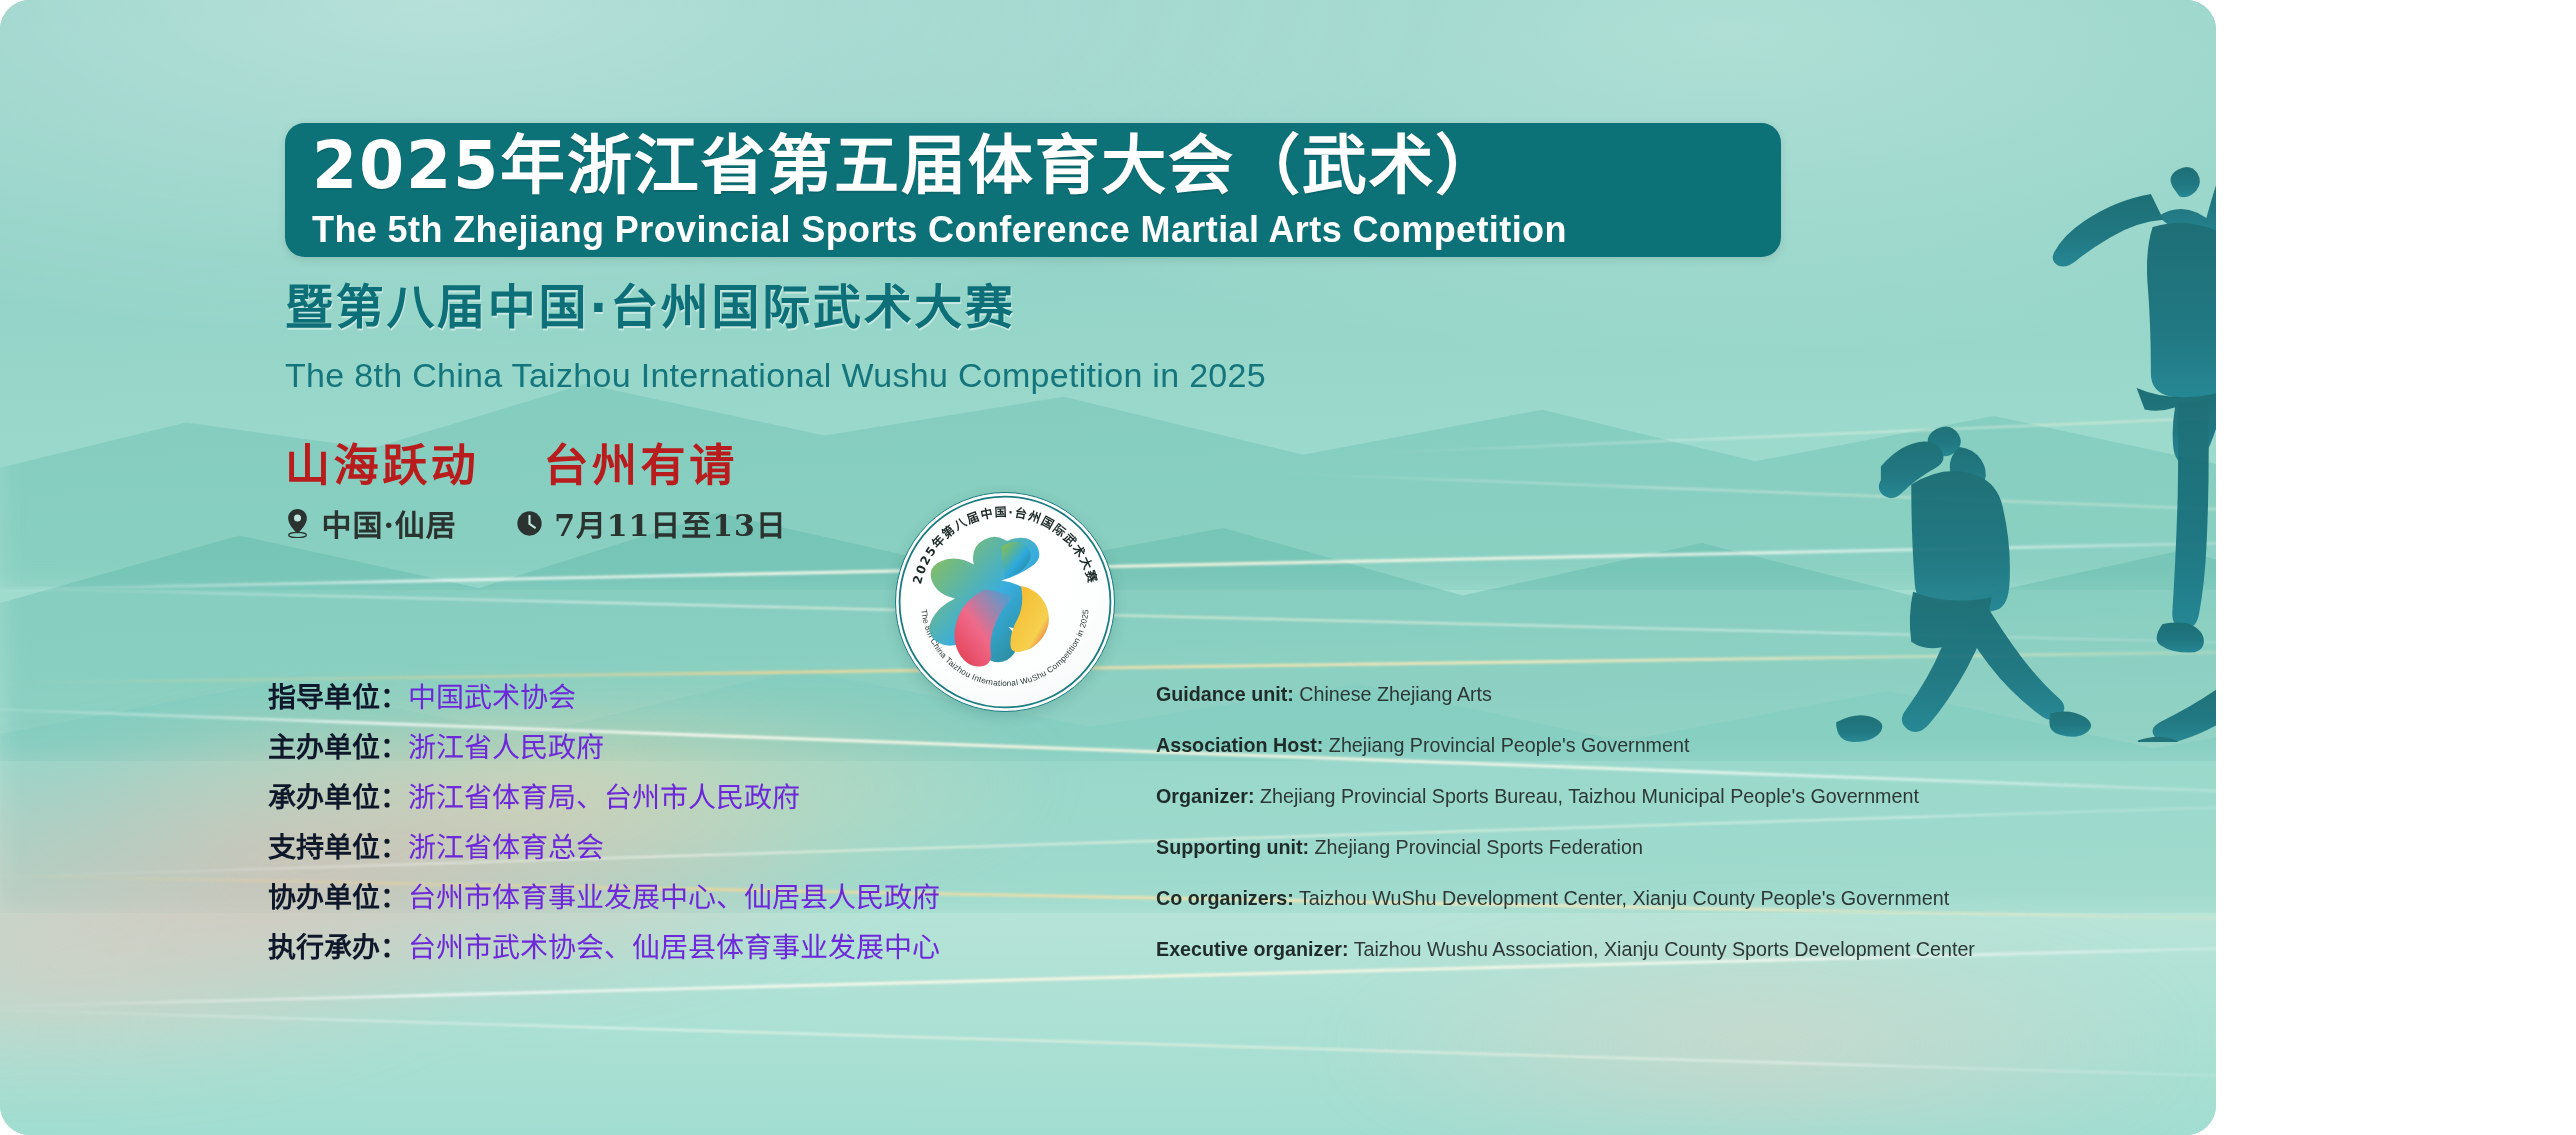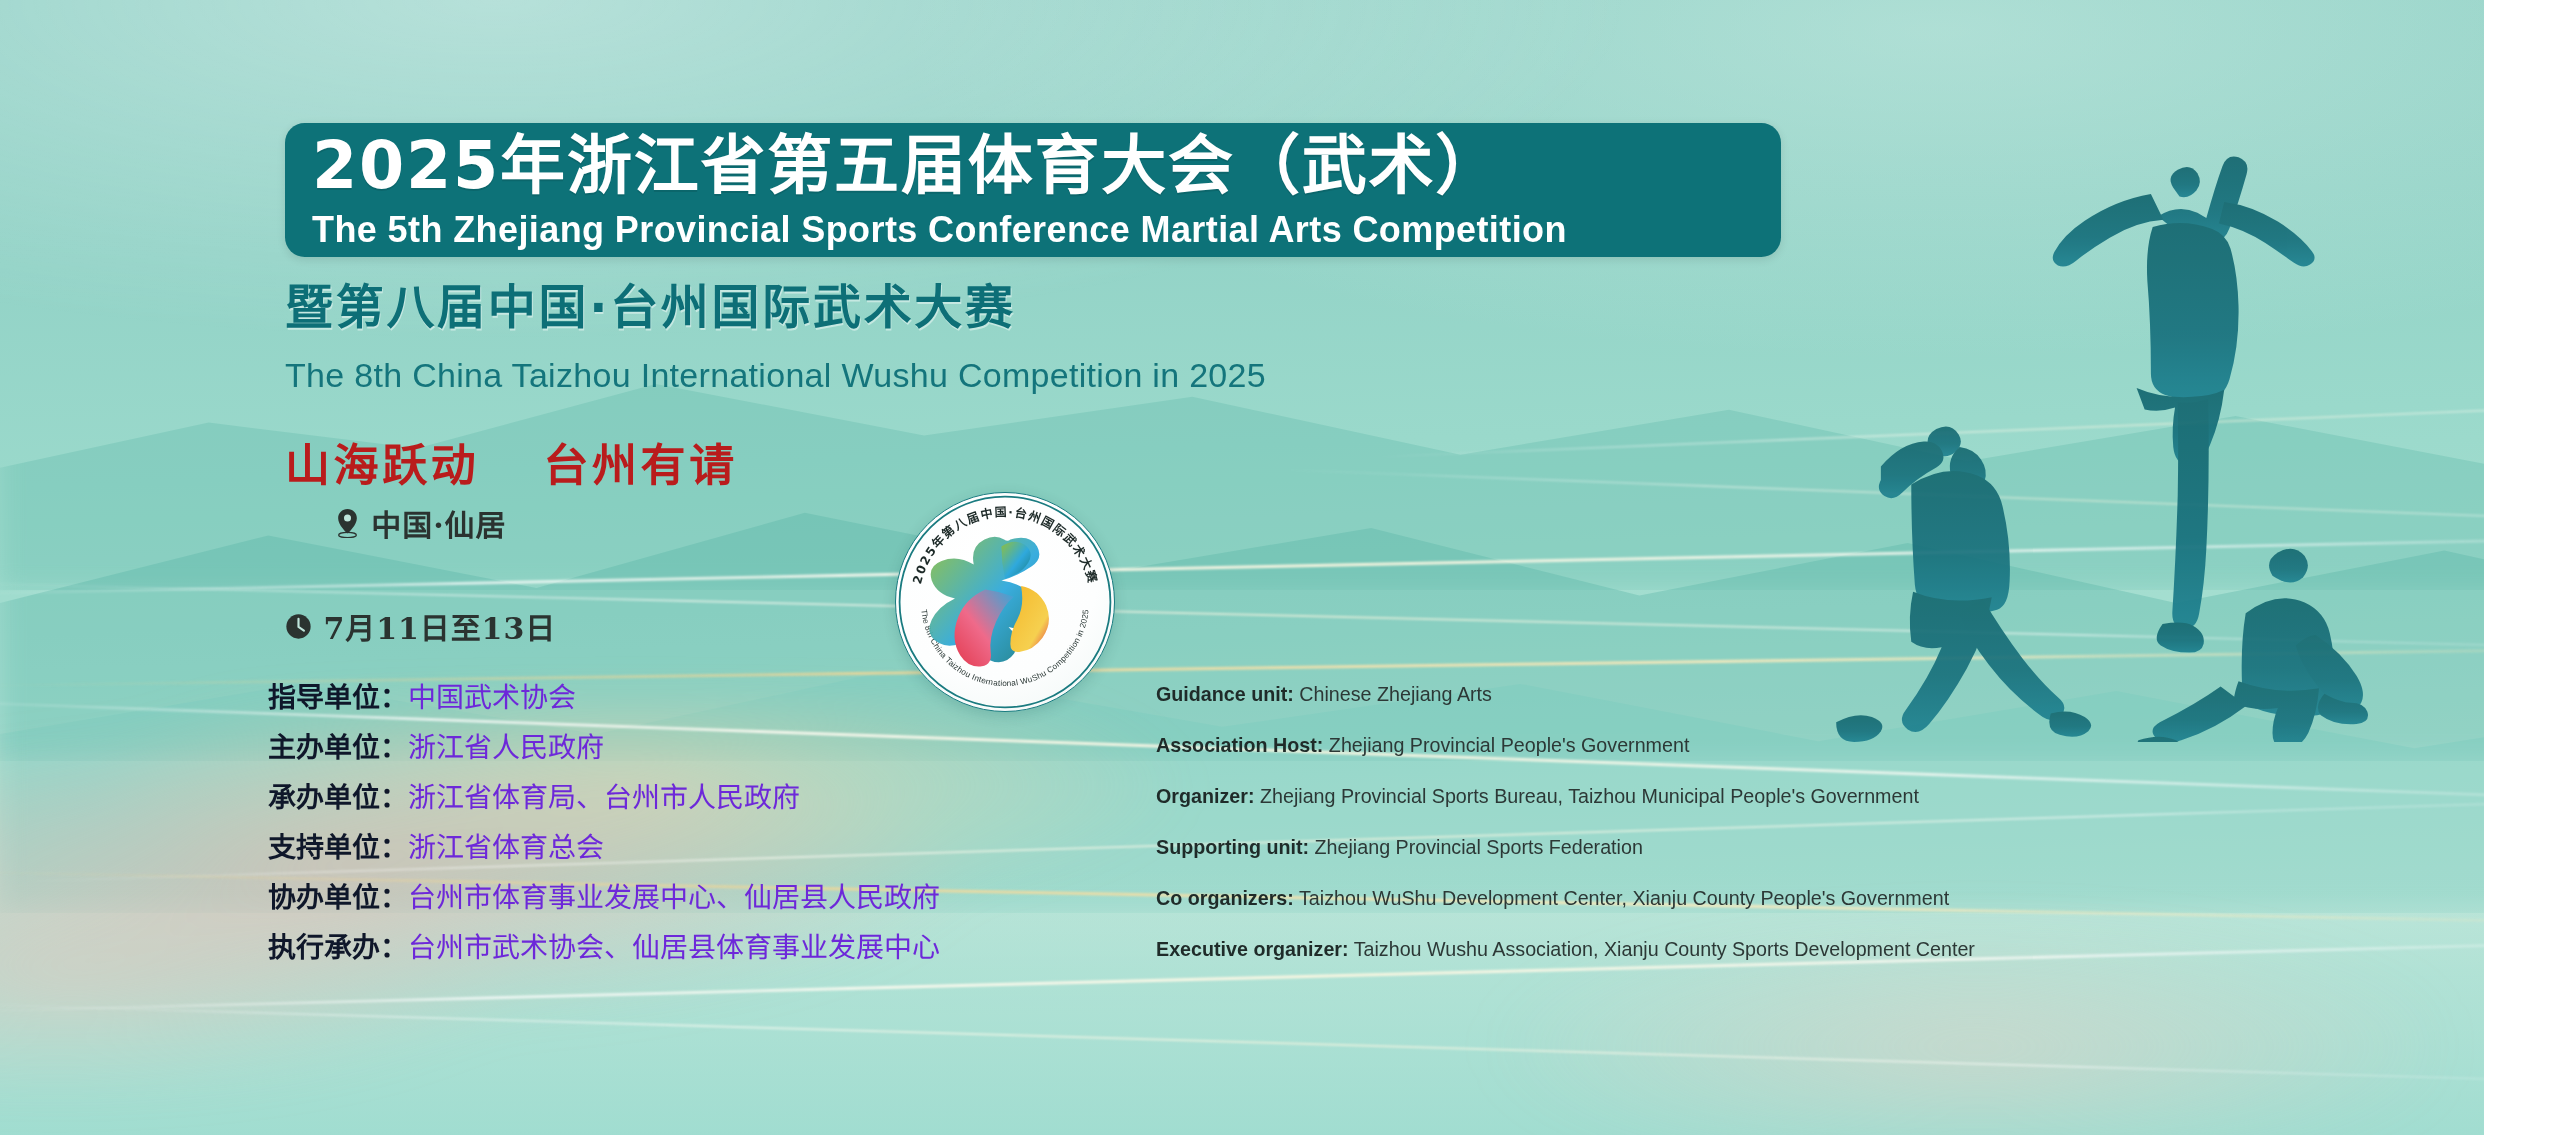--- a/index.html
+++ b/index.html
@@ -4,22 +4,23 @@
 <title>2025 Zhejiang Wushu Poster</title>
 <style>
   html,body{margin:0;padding:0;}
   body{
     width:2576px;height:1135px;overflow:hidden;
     font-family:"Liberation Sans","DejaVu Sans",sans-serif;
   }
 
   
   .poster{
-    position:relative;width:2484px;height:1135px;overflow:hidden;
+    position:relative;width:2216px;height:1135px;overflow:hidden;
     background:#8ed0c4;
+    border-radius:30px;
   }
 
   
   .bg-base{
     position:absolute;inset:0;
     background:
       linear-gradient(178deg,#8fd0c5 0%,#93d3c7 22%,#9ad9cb 40%,#a4ded0 55%,#b4e3d6 70%,#c6e8dc 86%,#cfe9df 100%);
   }
   .bg-haze-top{
     position:absolute;left:0;top:0;width:100%;height:46%;
@@ -100,25 +101,24 @@
     position:absolute;left:285px;top:429px;
     display:flex;align-items:center;gap:64px;
     font-family:"DejaVu Serif","Liberation Serif",serif;
     font-size:45px;font-weight:700;color:#b91c1c;letter-spacing:3.6px;
     white-space:nowrap;
   }
 
   
   .meta{
     position:absolute;left:285px;top:501px;
-    display:flex;align-items:center;gap:59px;
+    display:flex;align-items:flex-start;gap:59px;
     font-family:"DejaVu Serif","Liberation Serif",serif;
     font-size:30px;font-weight:700;color:#2b3330;letter-spacing:0.9px;
     white-space:nowrap;
-    flex-direction:column;
   }
   .meta-item{display:flex;align-items:center;gap:11.6px;}
   .meta-item svg{display:block;}
 
   
   .emblem{
     position:absolute;left:895px;top:492px;width:218px;height:218px;
     border-radius:50%;
     background:radial-gradient(circle at 42% 34%,#ffffff 0%,#fdfefe 58%,#eef6f4 100%);
     border:1.8px solid #1a7b80;

